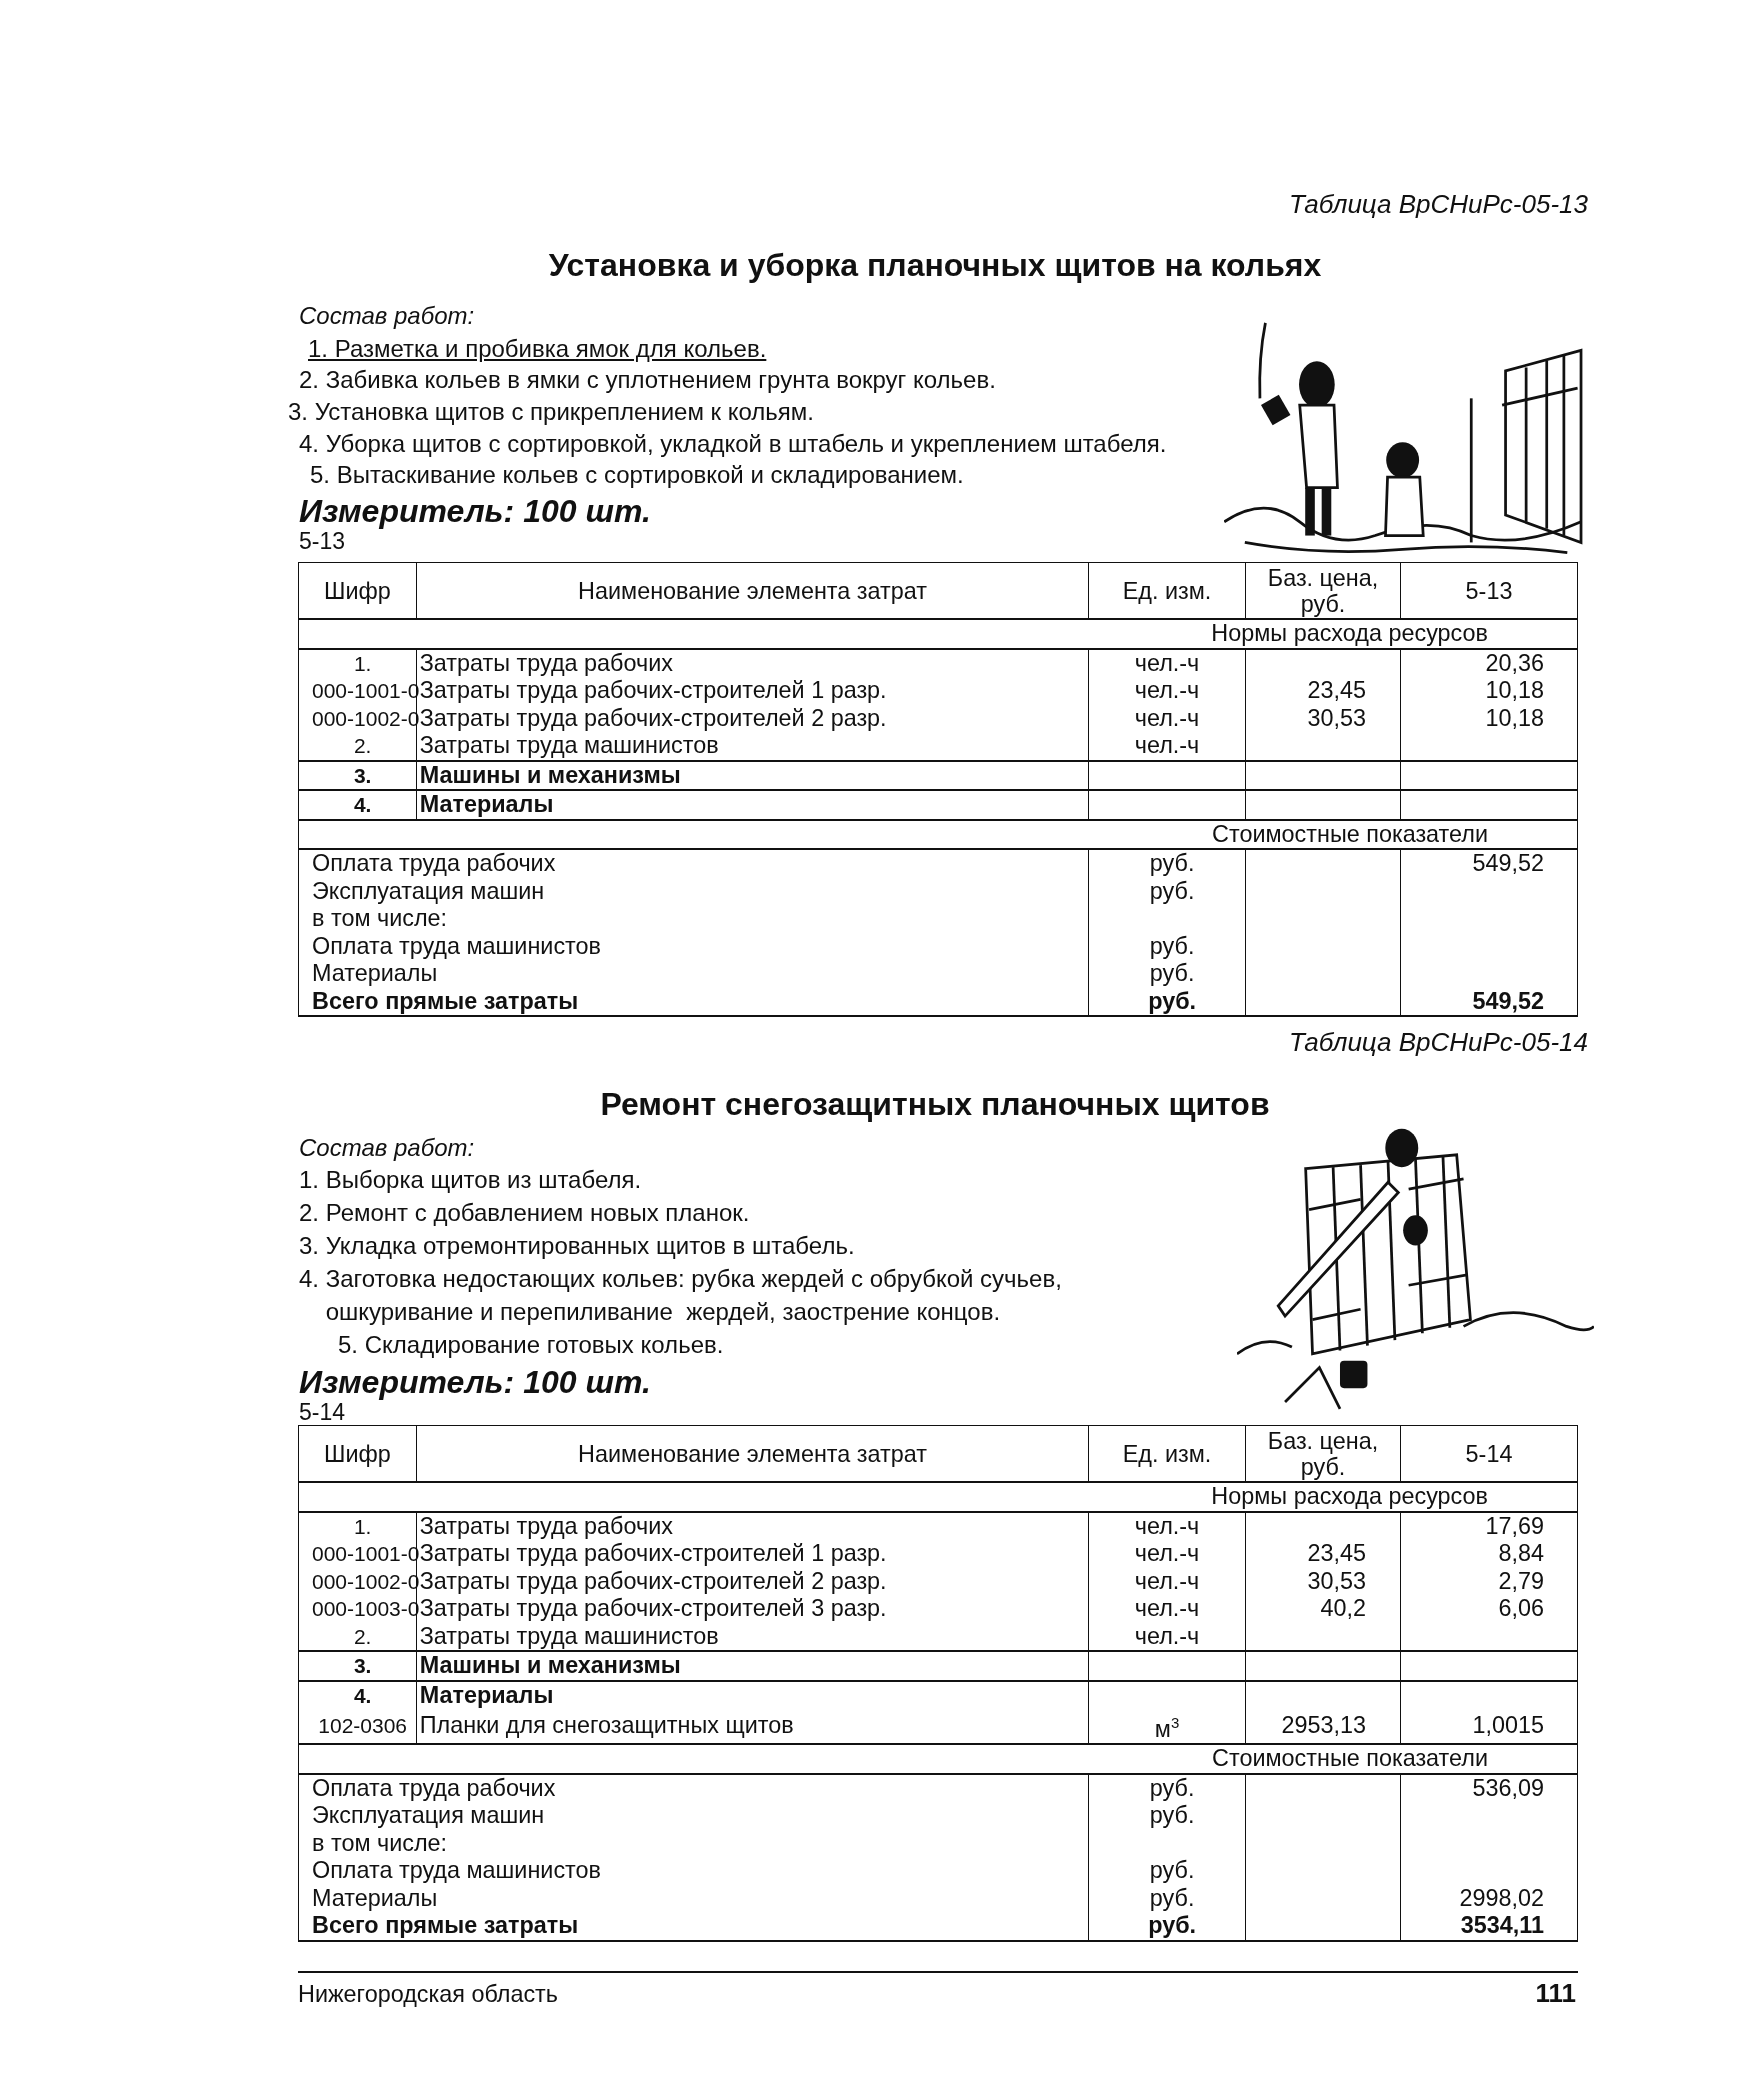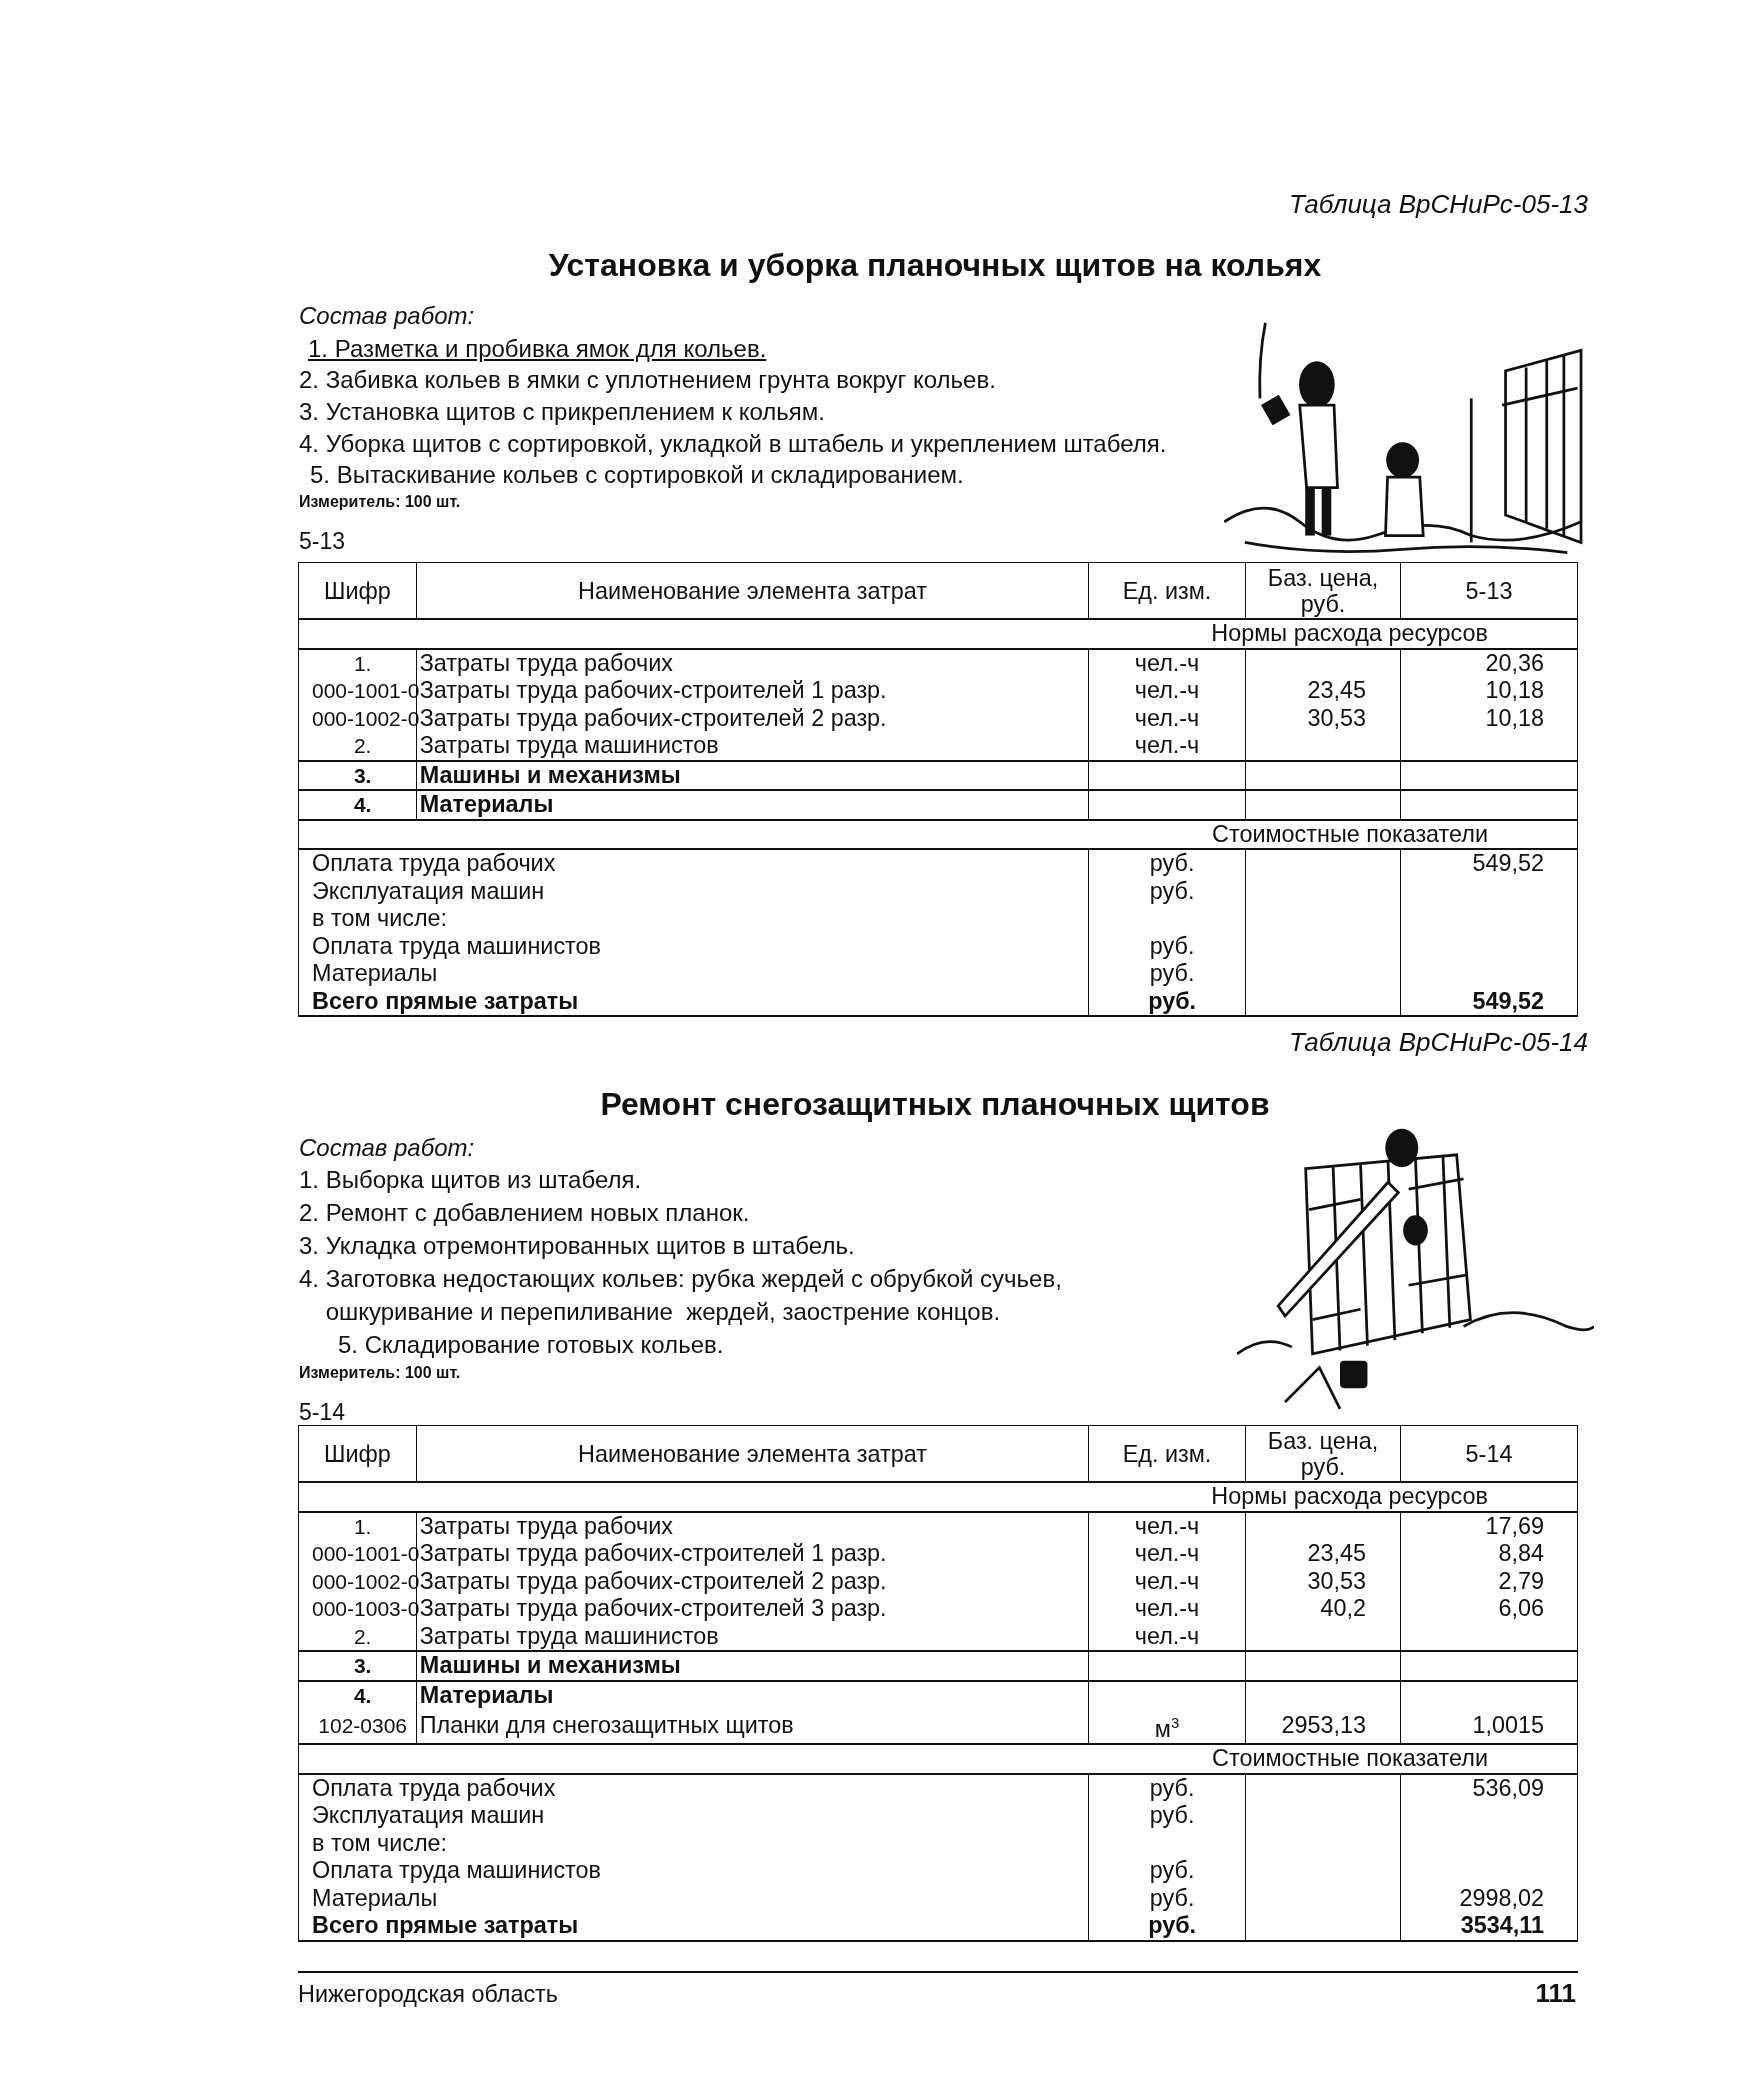--- a/index.html
+++ b/index.html
@@ -3,21 +3,21 @@
 <meta charset="utf-8">
 <style>
   html, body { margin:0; padding:0; background:#fff; }
   body { width:1760px; height:2077px; position:relative; overflow:hidden;
          font-family:"Liberation Sans", sans-serif; color:#111; }
   .abs { position:absolute; }
   .tabref { font-style:italic; font-size:26px; white-space:nowrap; }
   .title { font-weight:bold; font-size:32px; white-space:nowrap; transform:translateX(-50%); }
   .sostav { font-weight:normal; font-style:italic; font-size:24px; }
   .item { font-size:24px; white-space:nowrap; }
-  .meas { font-weight:bold; font-size:16px; }
+  .meas { font-weight:bold; font-style:italic; font-size:32px; }
   .code { font-size:23px; }
   table.norm { position:absolute; border-collapse:collapse; font-size:23.4px; table-layout:fixed; }
   table.norm td { padding:0 2.7px; line-height:27.5px; height:27.5px; vertical-align:middle; white-space:nowrap; }
   table.norm tr.hdr td { border:1.4px solid #111; height:55px; text-align:center; line-height:26px; }
   table.norm .c0 { text-align:center; font-size:21px; }
   table.norm .c1 { text-align:left; }
   table.norm .c2 { text-align:center; }
   table.norm .c3 { text-align:right; padding-right:34px; }
   table.norm .c4 { text-align:right; padding-right:33px; }
   table.norm td.vl { border-left:1.4px solid #111;padding-left:13px; }
@@ -33,21 +33,21 @@
   svg.illus { position:absolute; }
 </style>
 </head>
 <body>
 
 <div class="abs tabref" style="right:172px; top:189px;">Таблица ВрСНиРс-05-13</div>
 <div class="abs title" style="left:935px; top:247px;">Установка и уборка планочных щитов на кольях</div>
 <div class="abs sostav" style="left:299px; top:302px;">Состав работ:</div>
 <div class="abs item" style="left:308px; top:335px;text-decoration:underline;">1. Разметка и пробивка ямок для кольев.</div>
 <div class="abs item" style="left:299px; top:366px;">2. Забивка кольев в ямки с уплотнением грунта вокруг кольев.</div>
-<div class="abs item" style="left:299px; top:398px;">3. Установка щитов с прикреплением к кольям.</div>
+<div class="abs item" style="left:288px; top:398px;">3. Установка щитов с прикреплением к кольям.</div>
 <div class="abs item" style="left:299px; top:430px;">4. Уборка щитов с сортировкой, укладкой в штабель и укреплением штабеля.</div>
 <div class="abs item" style="left:299px; top:461px;margin-left:11px;">5. Вытаскивание кольев с сортировкой и складированием.</div>
 <div class="abs meas" style="left:299px; top:493px;">Измеритель: 100 шт.</div>
 <div class="abs code" style="left:299px; top:528px;">5-13</div>
 
 <svg class="illus" style="left:1224px; top:316px;" width="371" height="247" viewBox="0 0 540 360">
   <g fill="none" stroke="#111" stroke-width="4">
     <path d="M60 10 Q 50 60 52 120"></path>
     <path d="M0 300 Q 60 260 110 300 Q 160 340 220 320 Q 300 290 360 320 Q 430 340 520 300"></path>
     <path d="M30 330 Q 140 350 260 340 Q 380 330 500 345"></path>

